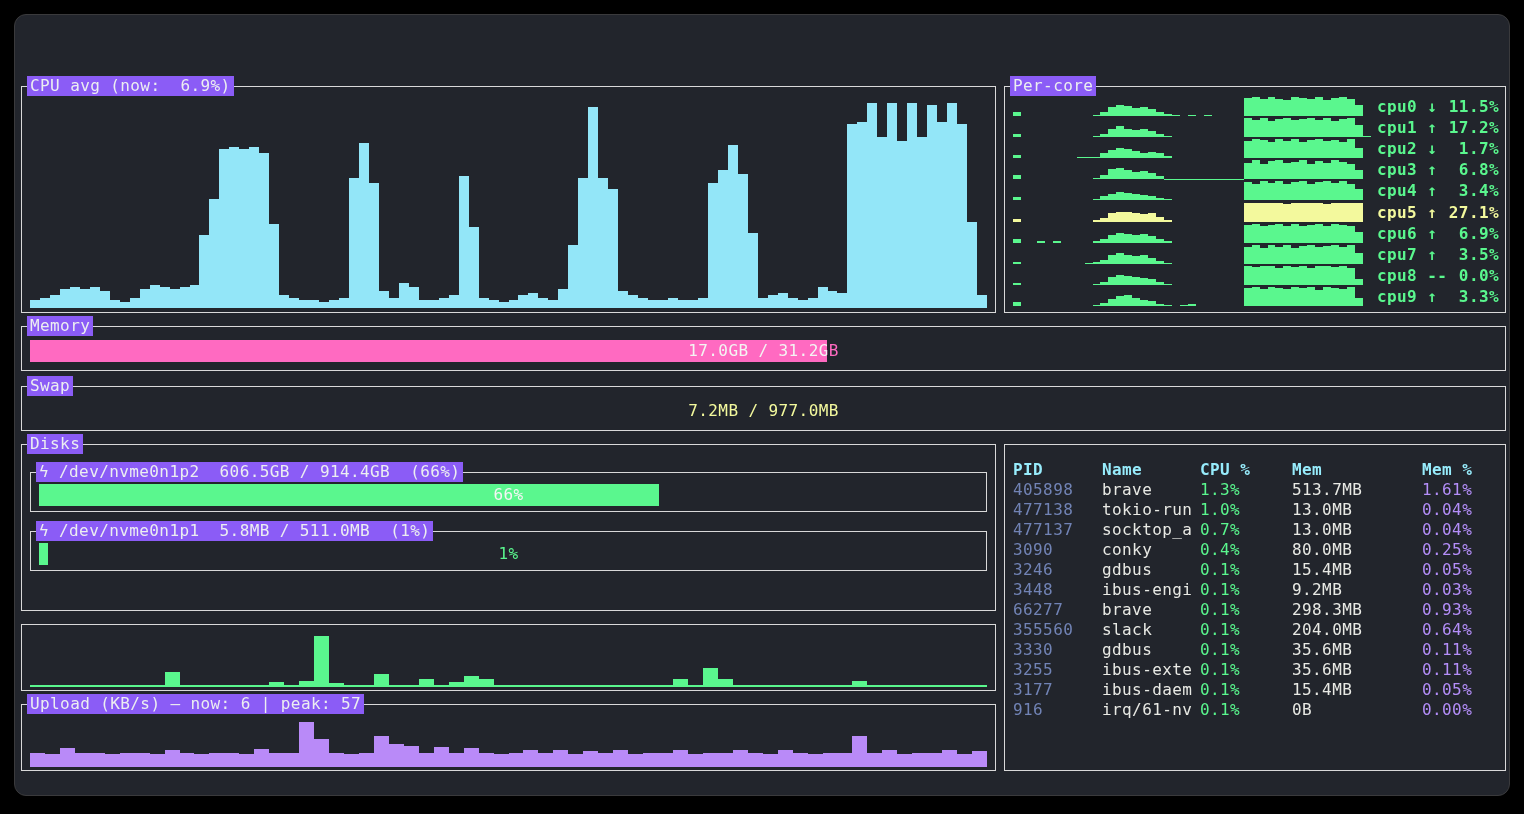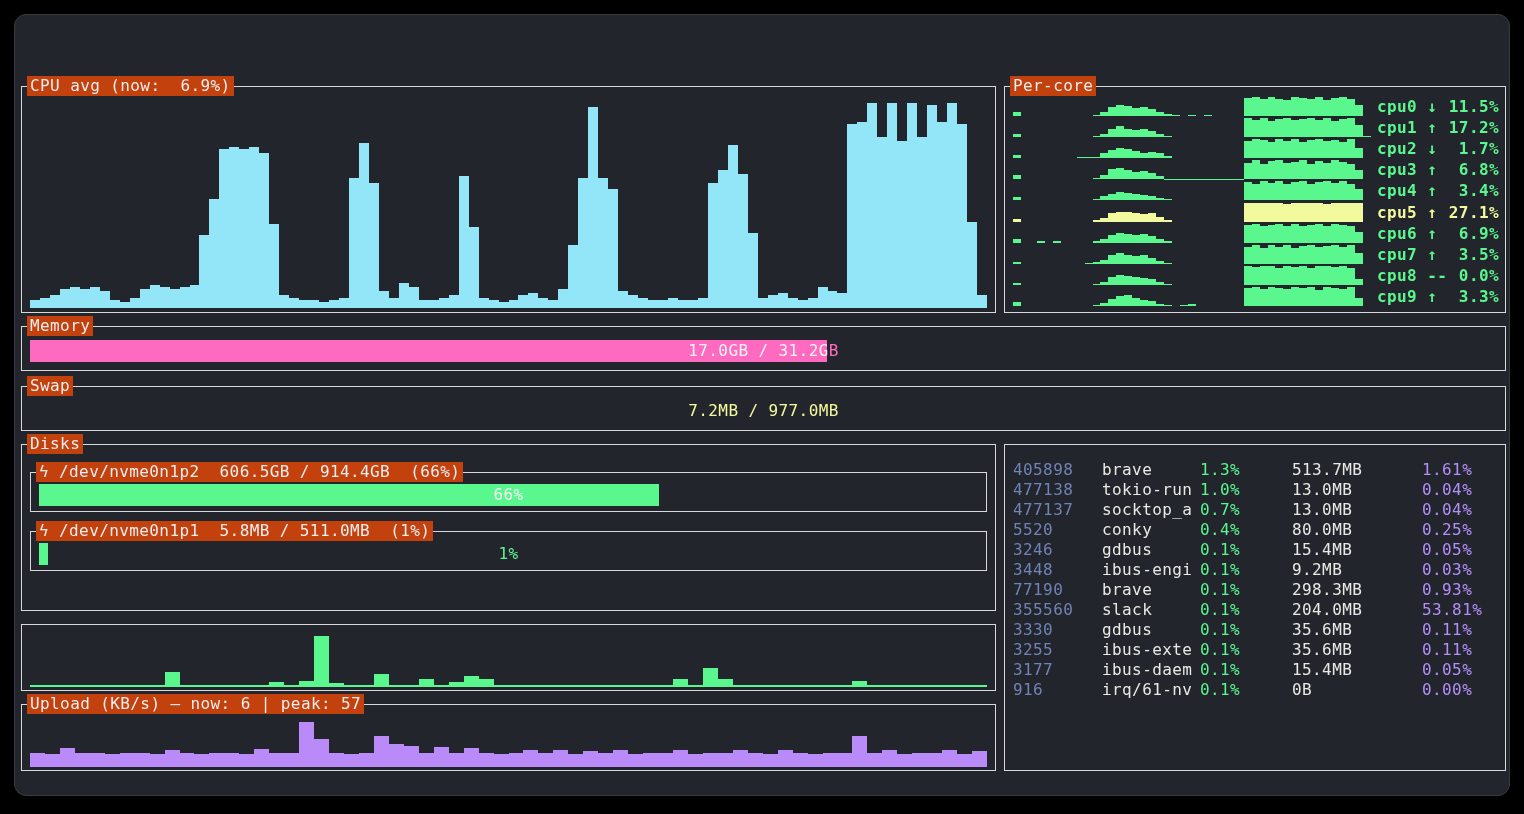--- a/index.html
+++ b/index.html
@@ -20,21 +20,21 @@
   .close-glyph { color:#c6c6c6; font:bold 13px "DejaVu Sans Mono", monospace; line-height:1; }
 
   .term { position:absolute; left:0; top:37px; width:1496px; height:745px;
           font-size:16px; letter-spacing:0.4px; color:#e9ebee; }
 
   .hdr { position:absolute; left:6px; top:10px; right:5px; display:flex; align-items:center; }
   .hdr .hdr-text { white-space:pre; }
   .hdr .hdr-line { flex:1; border-top:1px solid #d9d9d9; margin-left:2px; }
 
   .panel { position:absolute; border:1px solid #d9d9d9; }
-  .ptitle { position:absolute; top:-11px; left:5px; background:#c2410c; padding:0 3px;
+  .ptitle { position:absolute; top:-11px; left:5px; background:#8b5cf6; padding:0 3px;
             white-space:pre; color:#eceef1; line-height:20px; }
 
   .bars { position:absolute; display:flex; align-items:flex-end; }
   .bars div { flex:1 1 auto; min-width:0; }
 
   
   .core-rows { position:absolute; left:8px; right:6px; top:9px; }
   .core-row { height:21.1px; display:flex; align-items:center; }
   .core-chart { position:relative; flex:1; height:19px; display:flex; align-items:flex-end; margin-right:6px; }
   .core-chart div { flex:1 1 auto; min-width:0; }
@@ -885,20 +885,27 @@
           <div style="height: 28%; background: rgb(185, 138, 248);"></div>
           <div style="height: 27%; background: rgb(185, 138, 248);"></div>
           <div style="height: 34%; background: rgb(185, 138, 248);"></div>
           <div style="height: 26%; background: rgb(185, 138, 248);"></div>
           <div style="height: 31%; background: rgb(185, 138, 248);"></div>
         </div>
     </div>
 
     <div class="panel" style="left:989px; top:392px; width:502px; height:327px;">
       <div class="proc-grid">
+        <div class="prow phead">
+          <span>PID</span>
+          <span>Name</span>
+          <span>CPU %</span>
+          <span>Mem</span>
+          <span>Mem %</span>
+        </div>
         <div id="proc-rows">
 
   <div class="prow">
     <span class="c-pid">405898</span>
     <span class="c-name">brave</span>
     <span class="c-cpu">1.3%</span>
     <span class="c-mem">513.7MB</span>
     <span class="c-memp">1.61%</span>
   </div>
 
@@ -913,21 +920,21 @@
   <div class="prow">
     <span class="c-pid">477137</span>
     <span class="c-name">socktop_a</span>
     <span class="c-cpu">0.7%</span>
     <span class="c-mem">13.0MB</span>
     <span class="c-memp">0.04%</span>
   </div>
 
 
   <div class="prow">
-    <span class="c-pid">5520</span>
+    <span class="c-pid">3090</span>
     <span class="c-name">conky</span>
     <span class="c-cpu">0.4%</span>
     <span class="c-mem">80.0MB</span>
     <span class="c-memp">0.25%</span>
   </div>
 
   <div class="prow">
     <span class="c-pid">3246</span>
     <span class="c-name">gdbus</span>
     <span class="c-cpu">0.1%</span>
@@ -937,33 +944,33 @@
 
   <div class="prow">
     <span class="c-pid">3448</span>
     <span class="c-name">ibus-engi</span>
     <span class="c-cpu">0.1%</span>
     <span class="c-mem">9.2MB</span>
     <span class="c-memp">0.03%</span>
   </div>
 
   <div class="prow">
-    <span class="c-pid">77190</span>
+    <span class="c-pid">66277</span>
     <span class="c-name">brave</span>
     <span class="c-cpu">0.1%</span>
     <span class="c-mem">298.3MB</span>
     <span class="c-memp">0.93%</span>
   </div>
 
   <div class="prow">
     <span class="c-pid">355560</span>
     <span class="c-name">slack</span>
     <span class="c-cpu">0.1%</span>
     <span class="c-mem">204.0MB</span>
-    <span class="c-memp">53.81%</span>
+    <span class="c-memp">0.64%</span>
   </div>
 
   <div class="prow">
     <span class="c-pid">3330</span>
     <span class="c-name">gdbus</span>
     <span class="c-cpu">0.1%</span>
     <span class="c-mem">35.6MB</span>
     <span class="c-memp">0.11%</span>
   </div>
 

